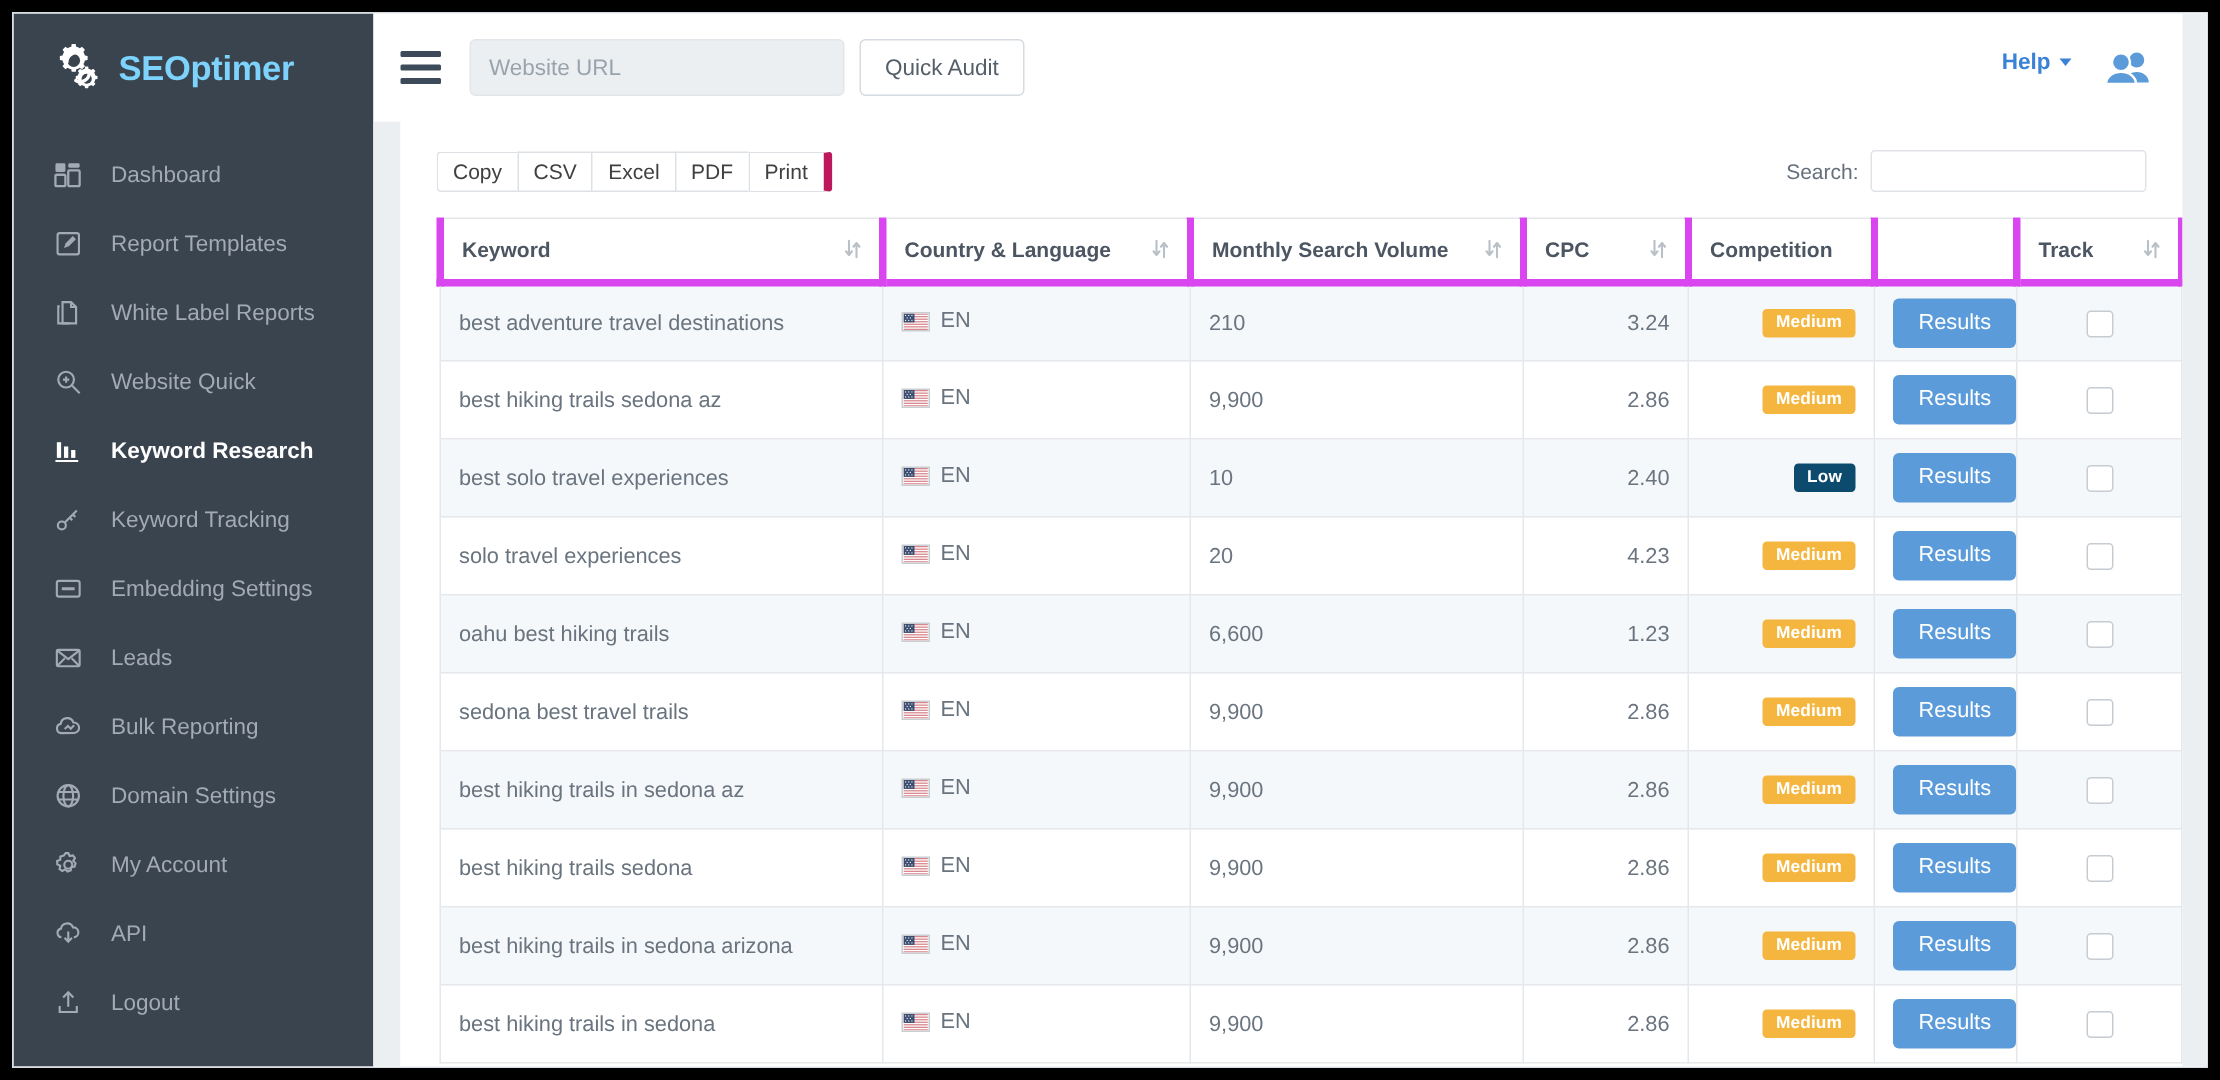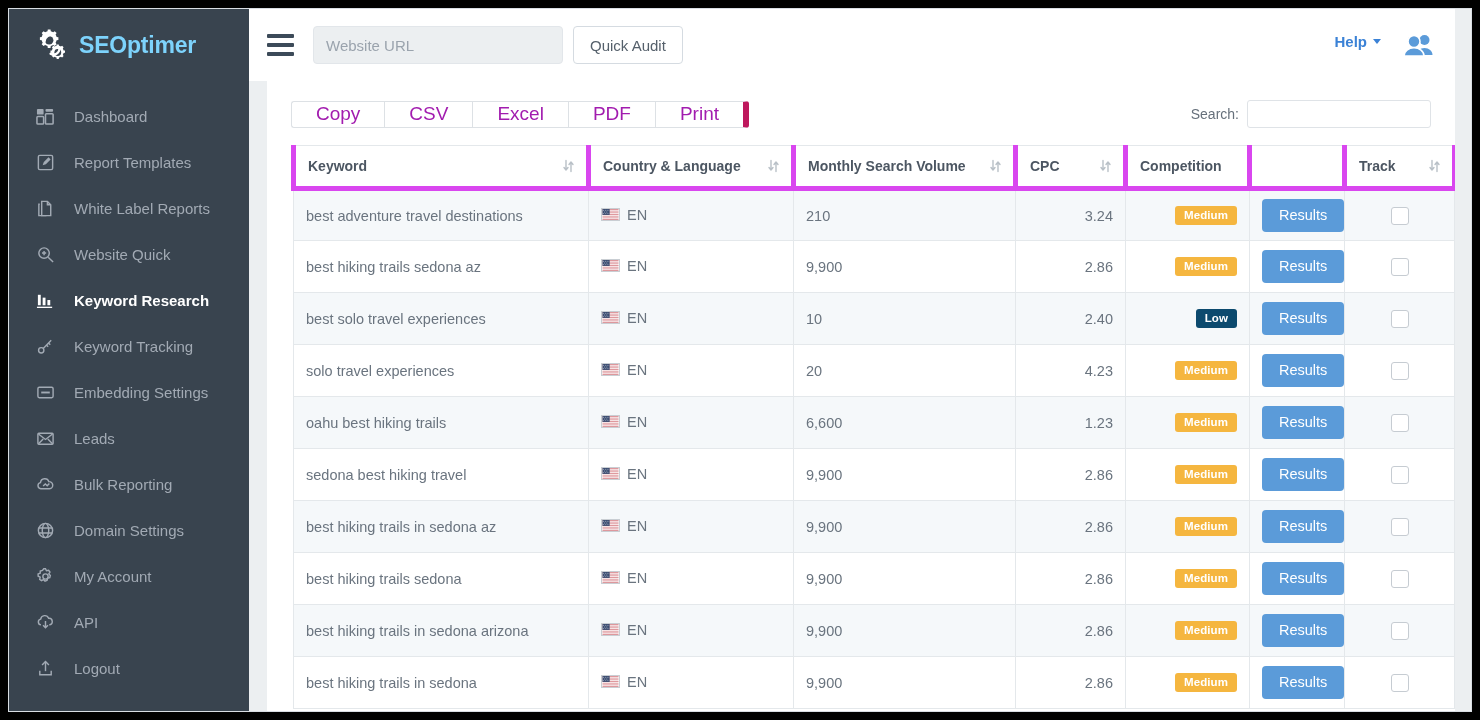--- a/index.html
+++ b/index.html
@@ -170,26 +170,26 @@
   #table-controls {
     display: flex;
     align-items: center;
     justify-content: space-between;
     height: 34px;
     margin-bottom: 14px;
   }
   .btn-group { display: flex; }
   .btn-group button {
     height: 27px;
-    padding: 0 24px;
+    padding: 0 10px;
     background: #ffffff;
     border: 1px solid #dde1e5;
     border-right: none;
-    color: #a21caf;
-    font-size: 19px;
+    color: #404040;
+    font-size: 14px;
     font-family: "Liberation Sans", sans-serif;
     cursor: pointer;
   }
   .btn-group button:first-child { border-radius: 3px 0 0 3px; }
   .btn-group button:last-child { border-right: 6px solid #be185d; border-radius: 0 3px 3px 0; }
   #search-wrap { display: flex; align-items: center; gap: 8px; }
   #search-label { font-size: 14px; color: #66707b; }
   #search-input {
     width: 184px; height: 28px;
     border: 1px solid #dfe3e7;
@@ -796,21 +796,21 @@
                     </span>
                     <span>EN</span>
                   </span></td>
                 <td class="c-vol">6,600</td>
                 <td class="c-cpc">1.23</td>
                 <td class="c-comp"><span class="badge medium">Medium</span></td>
                 <td class="c-results"><button class="results-btn">Results</button></td>
                 <td class="c-track"><input type="checkbox" class="track-box" style=""></td>
               </tr>
               <tr>
-                <td class="c-keyword">sedona best hiking travel</td>
+                <td class="c-keyword">sedona best travel trails</td>
                 <td class="c-country"><span class="flagwrap">
                     <span class="flag">
                       <svg viewBox="0 0 38 26" xmlns="http://www.w3.org/2000/svg">
                         <rect width="38" height="26" fill="#ffffff"></rect>
                         <g fill="#d8868c">
                           <rect y="0" width="38" height="2"></rect>
                           <rect y="4" width="38" height="2"></rect>
                           <rect y="8" width="38" height="2"></rect>
                           <rect y="12" width="38" height="2"></rect>
                           <rect y="16" width="38" height="2"></rect>

